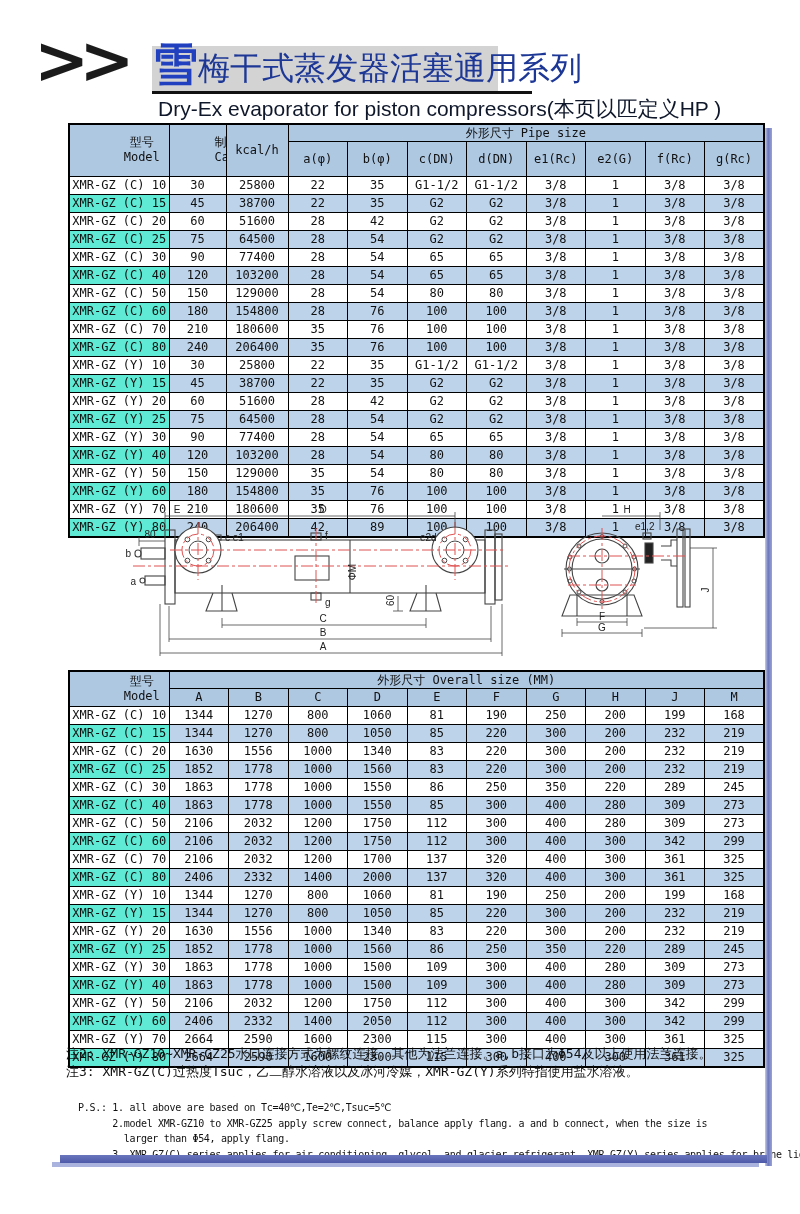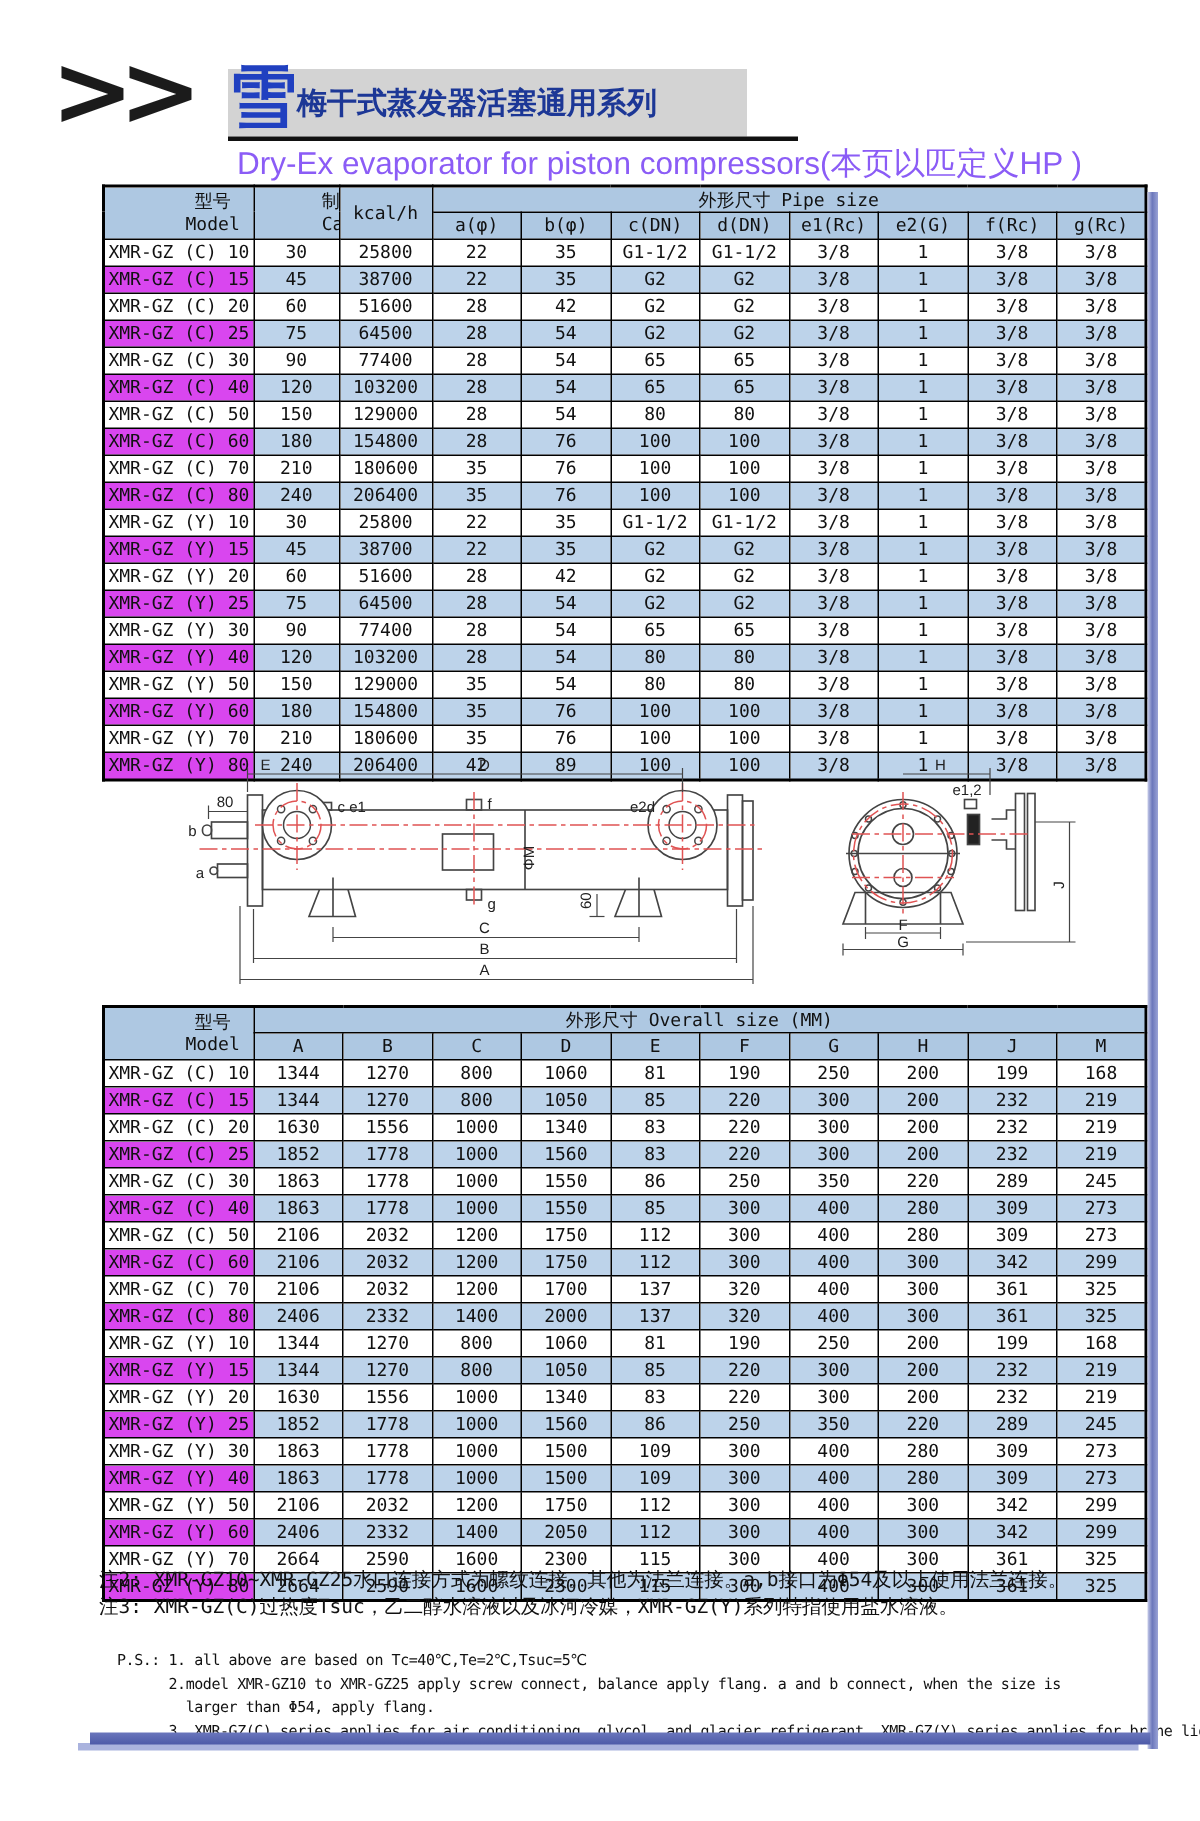--- a/index.html
+++ b/index.html
@@ -15,35 +15,35 @@
   body{
     width:800px;height:1214px;position:relative;background:#ffffff;
     font-family:"Liberation Sans",sans-serif;color:#111;overflow:hidden;
   }
   .abs{position:absolute;}
 
   
   #chevrons{left:34px;top:22px;font-size:66px;font-weight:bold;letter-spacing:-10px;color:#1b1b1b;font-family:"DejaVu Sans",sans-serif;}
   #title-box{left:152px;top:46px;width:346px;height:45px;background:var(--title-bg);display:flex;align-items:center;}
   #logo-char{font-size:46px;line-height:40px;font-weight:bold;color:var(--logo-blue);margin-top:-10px;font-family:"DejaVu Sans",sans-serif;}
-  #title-cn{font-size:20px;font-weight:bold;color:var(--title-blue);white-space:nowrap;letter-spacing:0px;}
+  #title-cn{font-size:32px;font-weight:normal;color:var(--title-blue);white-space:nowrap;letter-spacing:0px;}
   #title-underline{left:152px;top:91px;width:380px;height:3px;background:#111;}
-  #subtitle{left:158px;top:95px;font-size:21px;color:#8b5cf6;white-space:nowrap;}
+  #subtitle{left:158px;top:95px;font-size:21px;color:#0f172a;white-space:nowrap;}
 
   
   table.tbl{border-collapse:collapse;table-layout:fixed;width:695px;border:2px solid #000;background:#fff;}
   table.tbl th, table.tbl td{
     border:1px solid #000;padding:0;text-align:center;vertical-align:middle;
     font-size:12px;font-weight:normal;white-space:nowrap;overflow:hidden;
     font-family:"DejaVu Sans Mono","DejaVu Sans",monospace;
   }
   table.tbl td{height:17px;line-height:17px;}
   table.tbl th{background:var(--header-blue);line-height:14px;}
   table.tbl tr.alt td{background:var(--row-blue);}
-  table.tbl tr.alt td.c-model{background:#d946ef;}
+  table.tbl tr.alt td.c-model{background:#5eead4;}
   #pipe-table{left:68px;top:123px;}
   #overall-table{left:68px;top:670px;}
   .hdr-two-line{display:block;line-height:15px;margin-left:45px;}
 
   
   #diagram{left:65px;top:500px;width:700px;height:168px;}
   #diagram text{font-size:10px;fill:#222;font-family:"Liberation Sans",sans-serif;}
 
   
   #notes{left:66px;top:1045px;font-size:13px;line-height:17.5px;font-family:"DejaVu Sans Mono","DejaVu Sans",monospace;}
@@ -86,21 +86,21 @@
         <span class="hdr-two-line">型号</span>
         <span class="hdr-two-line">Model</span>
       </th>
       <th rowspan="2">
         <span class="hdr-two-line">制冷量(KW)</span>
         <span class="hdr-two-line">Capacity</span>
       </th>
       <th rowspan="2">kcal/h</th>
       <th colspan="8">外形尺寸 Pipe size</th>
     </tr>
-    <tr style="height:18px">
+    <tr style="height:35px">
       <th>a(φ)</th>
       <th>b(φ)</th>
       <th>c(DN)</th>
       <th>d(DN)</th>
       <th>e1(Rc)</th>
       <th>e2(G)</th>
       <th>f(Rc)</th>
       <th>g(Rc)</th>
     </tr>
   </thead>

